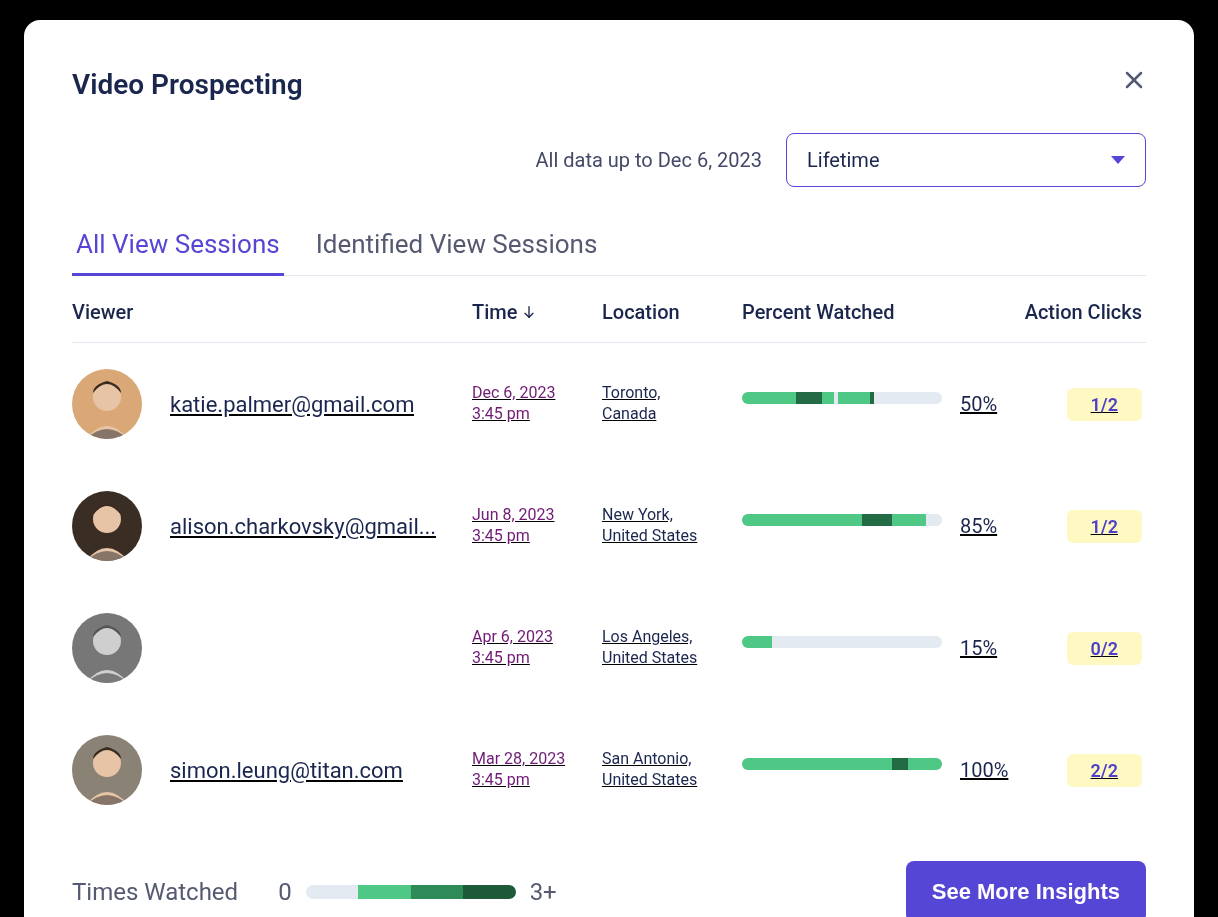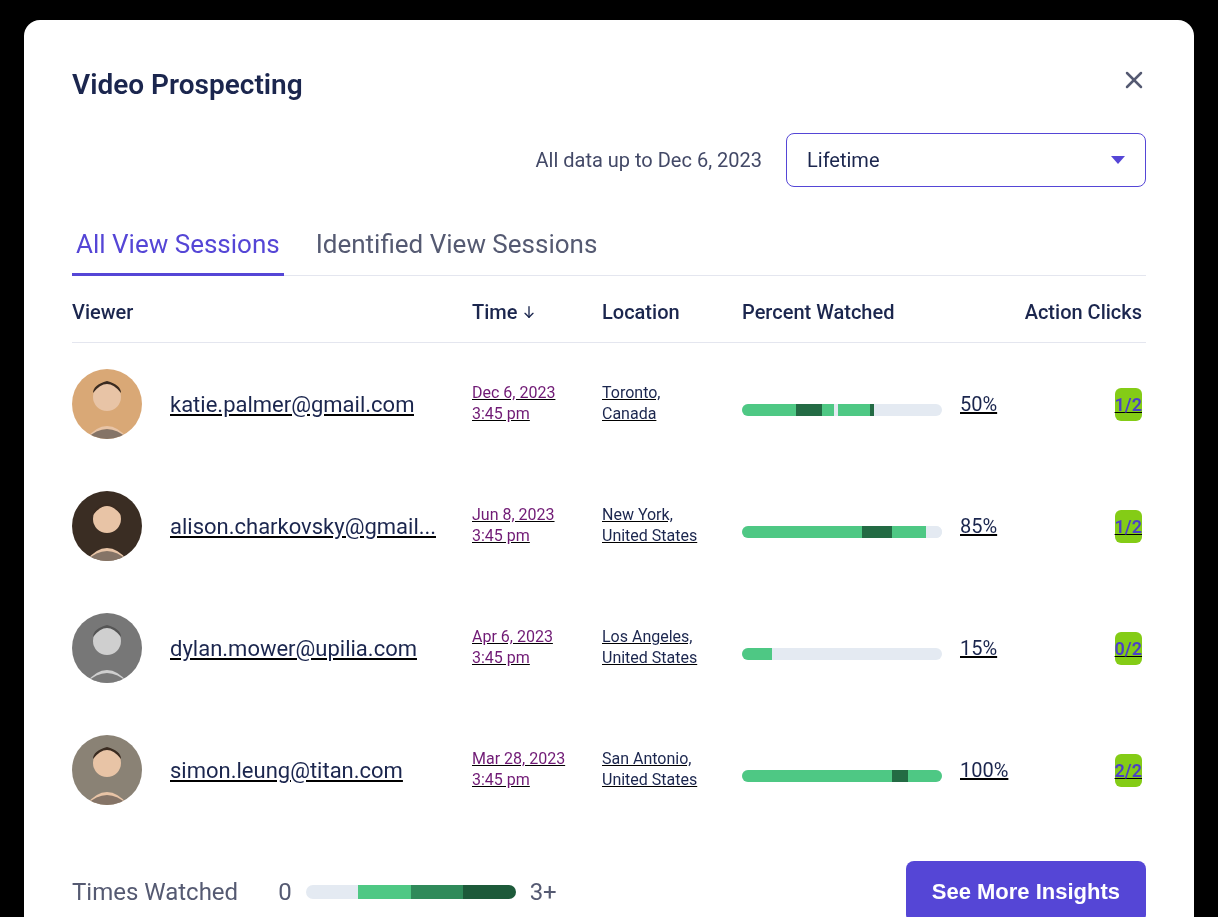--- a/index.html
+++ b/index.html
@@ -138,21 +138,21 @@
     color: #701a75;
     line-height: 1.3;
   }
   .loc-cell {
     font-size: 16px;
     color: #1b264e;
     line-height: 1.3;
   }
   .pw-cell {
     display: flex;
-    align-items: flex-end;
+    align-items: flex-start;
     gap: 18px;
   }
   .pw-bar {
     width: 200px;
     height: 12px;
     border-radius: 6px;
     background: #e4eaf2;
     position: relative;
     overflow: hidden;
     flex-shrink: 0;
@@ -161,25 +161,25 @@
   .pw-text {
     font-size: 20px;
     color: #1b264e;
     text-align: right;
   }
   .ac-cell {
     display: flex;
     justify-content: flex-end;
   }
   .ac-badge {
-    background: #84cc16;
+    background: #fef9c3;
     color: #4c3fc9;
     font-size: 18px;
     font-weight: 600;
-    padding: 6px 0;
+    padding: 6px 24px;
     border-radius: 6px;
     margin-left: 35px;
   }
   .footer {
     display: flex;
     justify-content: space-between;
     align-items: center;
     margin-top: 30px;
   }
   .legend {
@@ -344,21 +344,20 @@
                 </clipPath>
               </defs>
     <g clip-path="url(#c)">
       <rect width="70" height="70" fill="#777"></rect>
       <circle cx="35" cy="28" r="14" fill="#cfcfcf"></circle>
       <path d="M21 24 Q35 6 49 24 Q49 16 35 12 Q21 16 21 24 Z" fill="#555"></path>
       <path d="M12 72 Q35 42 58 72 Z" fill="#cfcfcf"></path>
       <path d="M12 72 Q35 48 58 72 L58 80 L12 80 Z" fill="#333" opacity="0.55"></path>
     </g>
   </svg></div>
-          <div class="viewer-email">dylan.mower@upilia.com</div>
         </div>
         <div class="time-cell">
           <div>Apr 6, 2023</div>
           <div>3:45 pm</div>
         </div>
         <div class="loc-cell">
           <div>Los Angeles,</div>
           <div>United States</div>
         </div>
         <div class="pw-cell">

